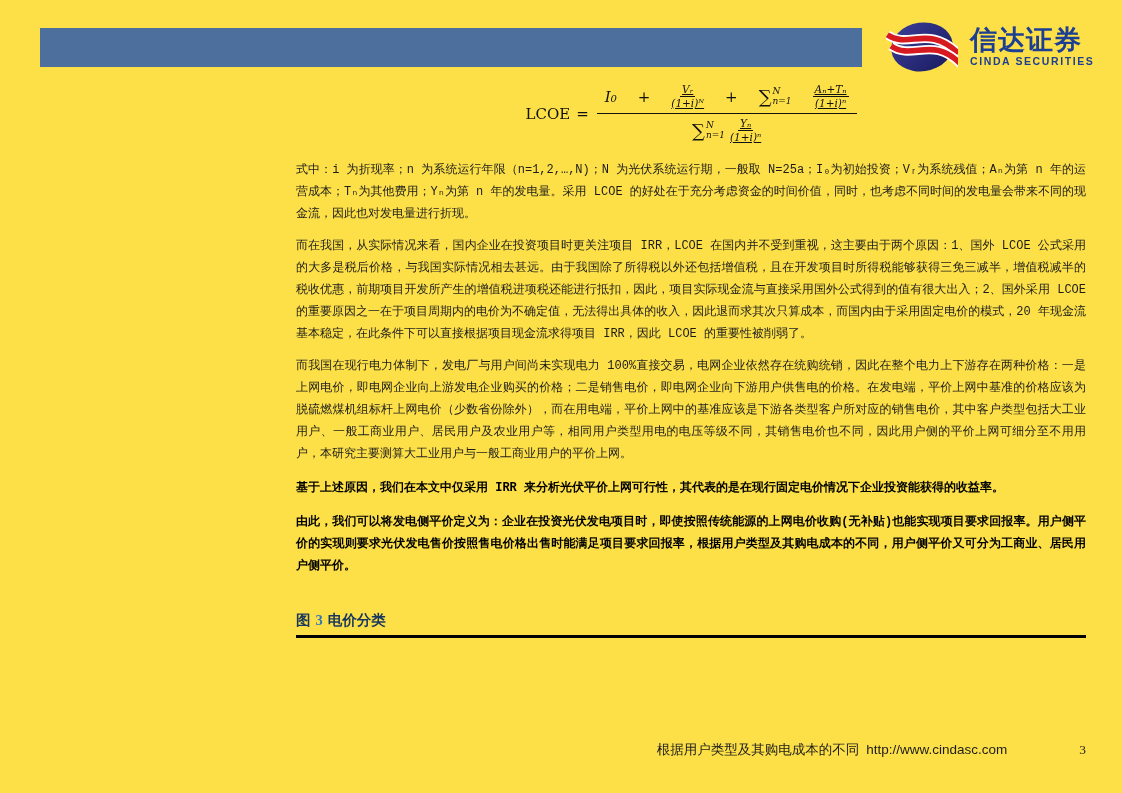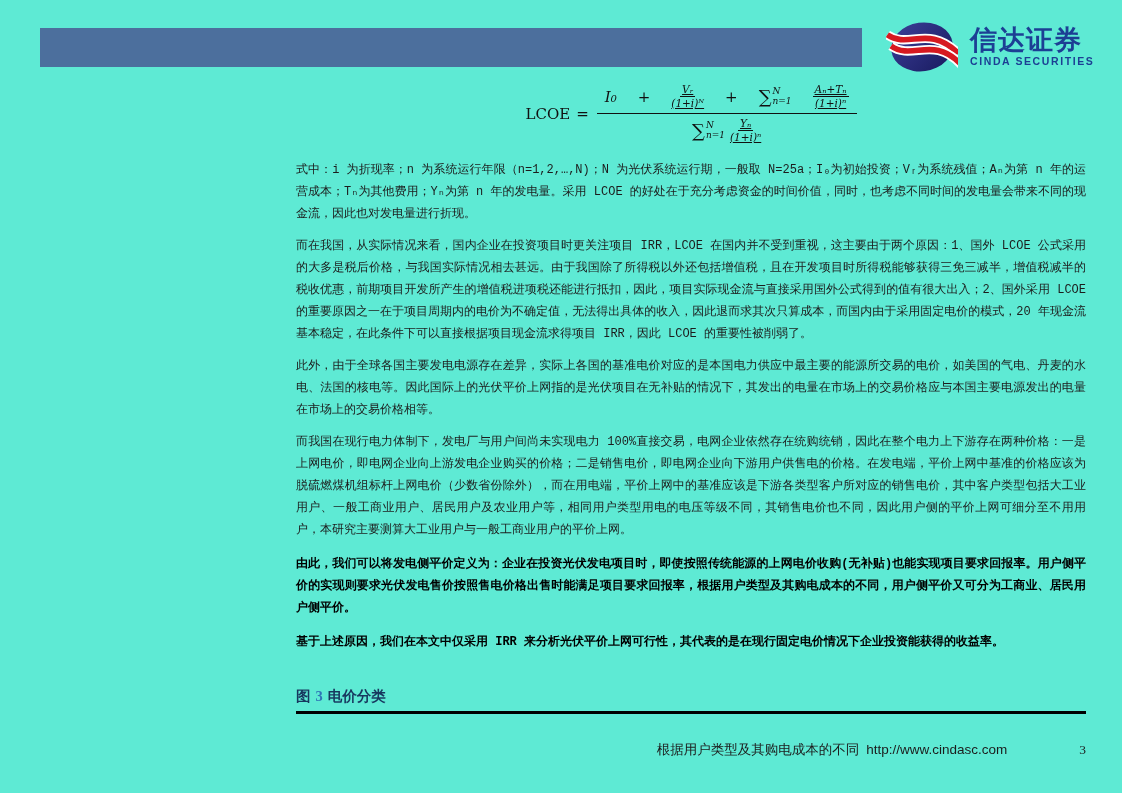--- a/index.html
+++ b/index.html
@@ -1,20 +1,20 @@
 <!DOCTYPE html>
 <html><head>
 <meta charset="utf-8">
 <style>
   * { margin:0; padding:0; box-sizing:border-box; }
   html,body { background:#ffffff; }
   .page {
     position:relative;
     width:1122px; height:793px;
-    background:#5eead4;
+    background:#fde047;
     font-family:"Liberation Serif", serif;
     overflow:hidden;
   }
 
   
   .top-bar {
     position:absolute; left:40px; top:28px;
     width:822px; height:39px;
     background:#4c6f9d;
   }
@@ -176,27 +176,26 @@
         </span>
       </span>
     </div>
 
     <div>
 
         <p class="para">式中：i 为折现率；n 为系统运行年限（n=1,2,…,N)；N 为光伏系统运行期，一般取 N=25a；I₀为初始投资；Vᵣ为系统残值；Aₙ为第 n 年的运营成本；Tₙ为其他费用；Yₙ为第 n 年的发电量。采用 LCOE 的好处在于充分考虑资金的时间价值，同时，也考虑不同时间的发电量会带来不同的现金流，因此也对发电量进行折现。</p>
 
         <p class="para">而在我国，从实际情况来看，国内企业在投资项目时更关注项目 IRR，LCOE 在国内并不受到重视，这主要由于两个原因：1、国外 LCOE 公式采用的大多是税后价格，与我国实际情况相去甚远。由于我国除了所得税以外还包括增值税，且在开发项目时所得税能够获得三免三减半，增值税减半的税收优惠，前期项目开发所产生的增值税进项税还能进行抵扣，因此，项目实际现金流与直接采用国外公式得到的值有很大出入；2、国外采用 LCOE 的重要原因之一在于项目周期内的电价为不确定值，无法得出具体的收入，因此退而求其次只算成本，而国内由于采用固定电价的模式，20 年现金流基本稳定，在此条件下可以直接根据项目现金流求得项目 IRR，因此 LCOE 的重要性被削弱了。</p>
 
-        <p class="para">此外，由于全球各国主要发电电源存在差异，实际上各国的基准电价对应的是本国电力供应中最主要的能源所交易的电价，如美国的气电、丹麦的水电、法国的核电等。因此国际上的光伏平价上网指的是光伏项目在无补贴的情况下，其发出的电量在市场上的交易价格应与本国主要电源发出的电量在市场上的交易价格相等。</p>
 
         <p class="para">而我国在现行电力体制下，发电厂与用户间尚未实现电力 100%直接交易，电网企业依然存在统购统销，因此在整个电力上下游存在两种价格：一是上网电价，即电网企业向上游发电企业购买的价格；二是销售电价，即电网企业向下游用户供售电的价格。在发电端，平价上网中基准的价格应该为脱硫燃煤机组标杆上网电价（少数省份除外），而在用电端，平价上网中的基准应该是下游各类型客户所对应的销售电价，其中客户类型包括大工业用户、一般工商业用户、居民用户及农业用户等，相同用户类型用电的电压等级不同，其销售电价也不同，因此用户侧的平价上网可细分至不用用户，本研究主要测算大工业用户与一般工商业用户的平价上网。</p>
 
+        <p class="para bold">基于上述原因，我们在本文中仅采用 IRR 来分析光伏平价上网可行性，其代表的是在现行固定电价情况下企业投资能获得的收益率。</p>
+
         <p class="para bold">由此，我们可以将发电侧平价定义为：企业在投资光伏发电项目时，即使按照传统能源的上网电价收购(无补贴)也能实现项目要求回报率。用户侧平价的实现则要求光伏发电售价按照售电价格出售时能满足项目要求回报率，根据用户类型及其购电成本的不同，用户侧平价又可分为工商业、居民用户侧平价。</p>
-
-        <p class="para bold">基于上述原因，我们在本文中仅采用 IRR 来分析光伏平价上网可行性，其代表的是在现行固定电价情况下企业投资能获得的收益率。</p>
       </div>
 
     <div class="figure-caption">
       <span>图</span><span class="fig-num">3</span><span>电价分类</span>
       <div class="caption-rule"></div>
     </div>
 
   </div>
 
   <div class="page-footer">

